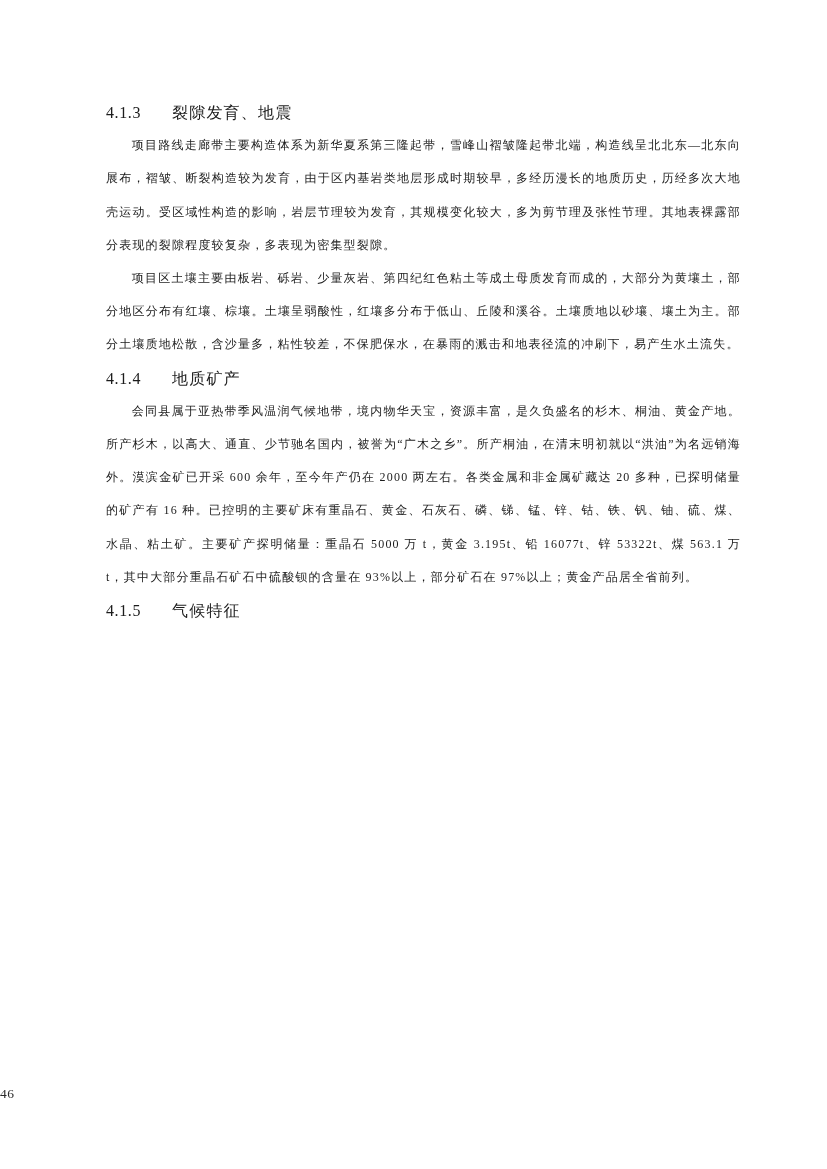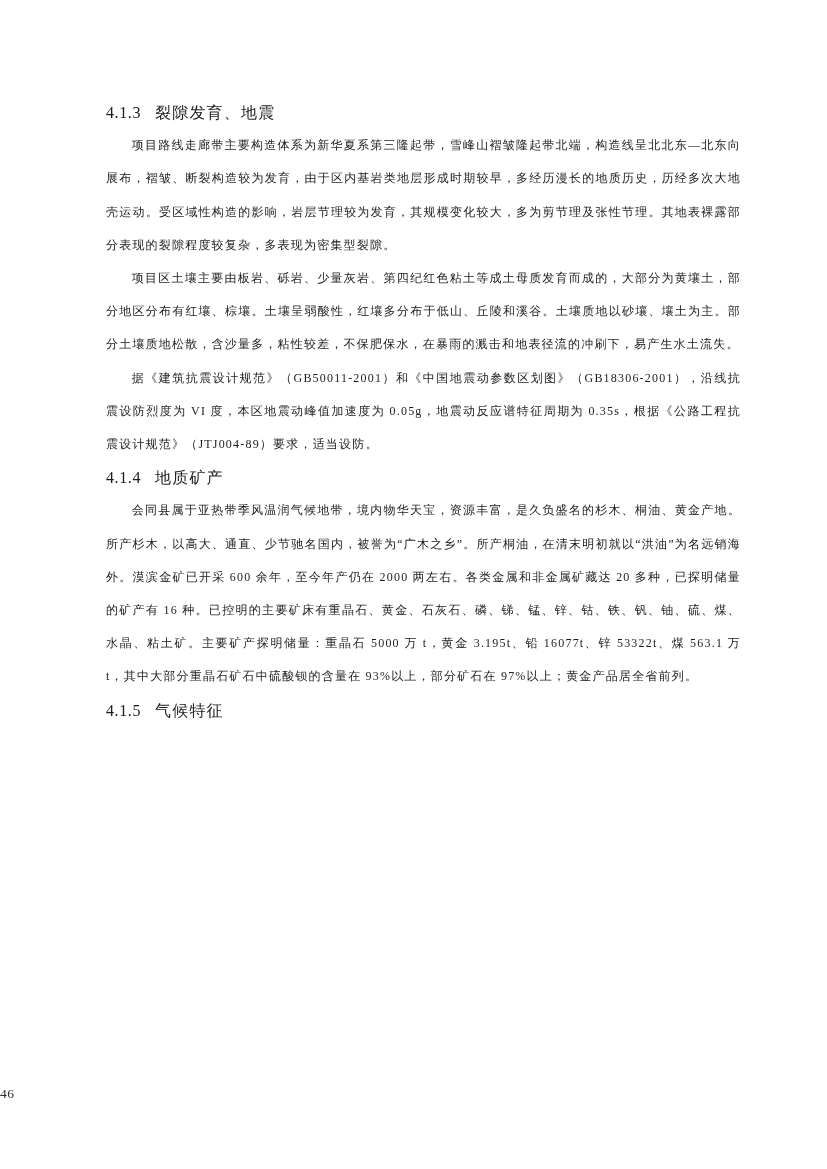--- a/index.html
+++ b/index.html
@@ -24,21 +24,21 @@
   }
   .sec-heading {
     margin: 0;
     font-size: 16px;
     font-weight: 400;
     line-height: 33.2px;
     letter-spacing: 1.2px;
     white-space: nowrap;
   }
   .sec-heading .sec-num {
-    margin-right: 14px;
+    margin-right: 31px;
     letter-spacing: 0.6px;
   }
   .para {
     margin: 0;
     font-size: 12px;
     line-height: 33.2px;
     letter-spacing: 1.2px;
     text-indent: 2.15em;
     text-align: justify;
   }
@@ -54,21 +54,20 @@
 </style>
 </head>
 <body>
 
 <div class="page">
   <div class="content">
 
     <h2 class="sec-heading"><span class="sec-num">4.1.3</span><span>裂隙发育、地震</span></h2>
     <p class="para">项目路线走廊带主要构造体系为新华夏系第三隆起带，雪峰山褶皱隆起带北端，构造线呈北北东—北东向展布，褶皱、断裂构造较为发育，由于区内基岩类地层形成时期较早，多经历漫长的地质历史，历经多次大地壳运动。受区域性构造的影响，岩层节理较为发育，其规模变化较大，多为剪节理及张性节理。其地表裸露部分表现的裂隙程度较复杂，多表现为密集型裂隙。</p>
     <p class="para">项目区土壤主要由板岩、砾岩、少量灰岩、第四纪红色粘土等成土母质发育而成的，大部分为黄壤土，部分地区分布有红壤、棕壤。土壤呈弱酸性，红壤多分布于低山、丘陵和溪谷。土壤质地以砂壤、壤土为主。部分土壤质地松散，含沙量多，粘性较差，不保肥保水，在暴雨的溅击和地表径流的冲刷下，易产生水土流失。</p>
-    <p class="para">据《建筑抗震设计规范》（GB50011-2001）和《中国地震动参数区划图》（GB18306-2001），沿线抗震设防烈度为 VI 度，本区地震动峰值加速度为 0.05g，地震动反应谱特征周期为 0.35s，根据《公路工程抗震设计规范》（JTJ004-89）要求，适当设防。</p>
 
     <h2 class="sec-heading"><span class="sec-num">4.1.4</span><span>地质矿产</span></h2>
     <p class="para">会同县属于亚热带季风温润气候地带，境内物华天宝，资源丰富，是久负盛名的杉木、桐油、黄金产地。所产杉木，以高大、通直、少节驰名国内，被誉为“广木之乡”。所产桐油，在清末明初就以“洪油”为名远销海外。漠滨金矿已开采 600 余年，至今年产仍在 2000 两左右。各类金属和非金属矿藏达 20 多种，已探明储量的矿产有 16 种。已控明的主要矿床有重晶石、黄金、石灰石、磷、锑、锰、锌、钴、铁、钒、铀、硫、煤、水晶、粘土矿。主要矿产探明储量：重晶石 5000 万 t，黄金 3.195t、铅 16077t、锌 53322t、煤 563.1 万 t，其中大部分重晶石矿石中硫酸钡的含量在 93%以上，部分矿石在 97%以上；黄金产品居全省前列。</p>
 
     <h2 class="sec-heading"><span class="sec-num">4.1.5</span><span>气候特征</span></h2>
 
   </div>
 
   <div class="page-number">46</div>
 </div>

